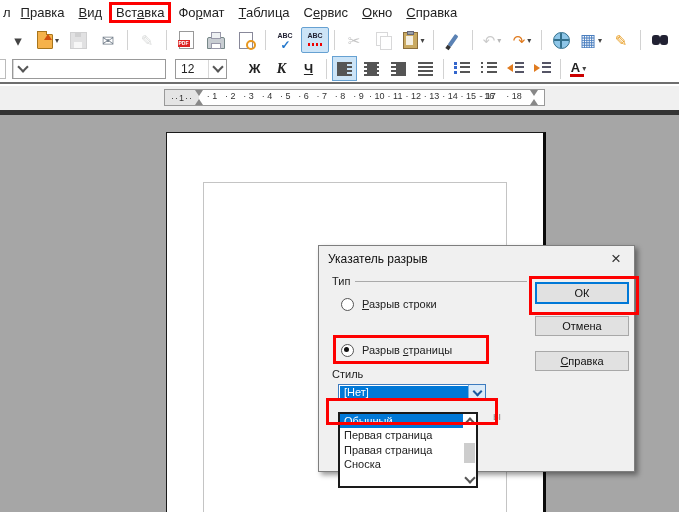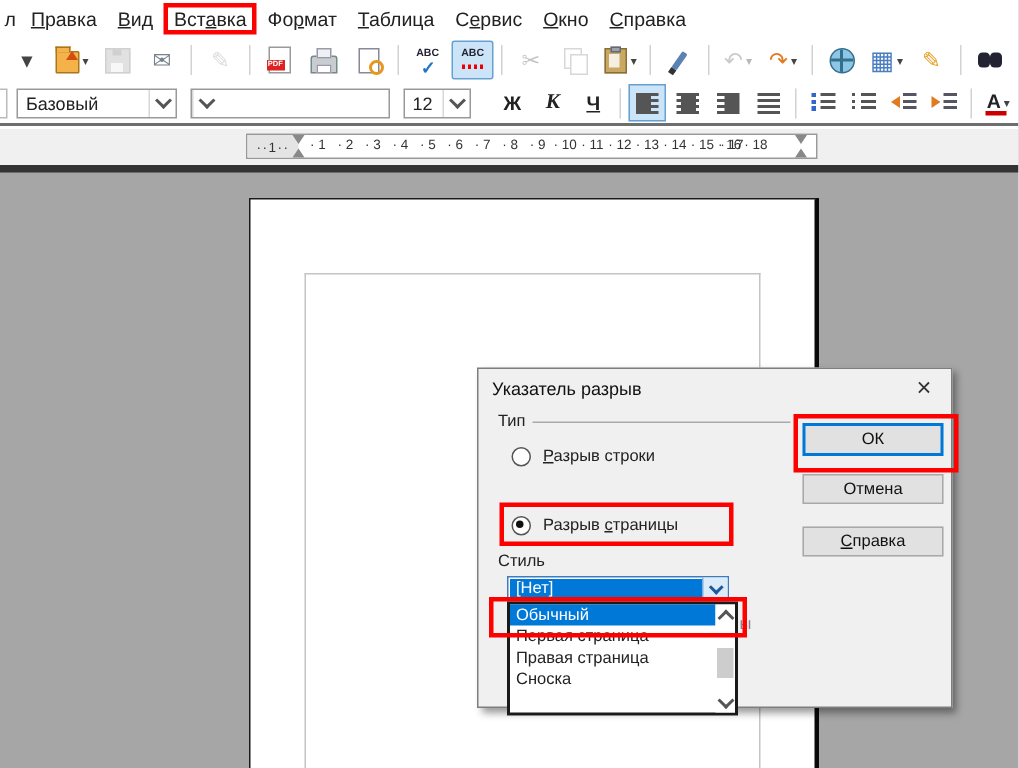--- a/index.html
+++ b/index.html
@@ -124,21 +124,21 @@
   .group-line{position:absolute;left:36px;top:35px;width:172px;height:1px;background:#aaa}
   .radio-row{position:absolute;left:22px;display:flex;align-items:flex-start;height:14px}
   .radio{width:11px;height:11px;border:1px solid #555;border-radius:50%;background:#fff;position:relative;flex:0 0 11px}
   .radio.sel::after{content:"";position:absolute;left:2px;top:2px;width:5px;height:5px;border-radius:50%;background:#111}
   .radio-row span.rlbl{margin-left:8px;white-space:nowrap}
   .style-label{position:absolute;left:13px;top:122px}
   .dcombo{position:absolute;left:19px;top:138px;width:148px;height:17px;background:#fff;border:1px solid #3d7bbf;box-sizing:border-box}
   .dcombo .sel{position:absolute;left:1px;top:1px;bottom:1px;right:17px;background:#0078d7;color:#fff;padding-left:4px;line-height:13px;white-space:nowrap}
   .dcombo .cbtn{position:absolute;right:0;top:0;bottom:0;width:16px;background:#dcebf8;border-left:1px solid #7ab0e0;display:flex;align-items:center;justify-content:center}
   .dcombo .chev{border-color:#1c5a9e;width:5px;height:5px}
-  .dlist{position:absolute;left:19px;top:155px;width:154px;height:76px;background:#fff;border:2px solid #1a1a1a;box-sizing:border-box;z-index:3}
+  .dlist{position:absolute;left:19px;top:166px;width:140px;height:76px;background:#fff;border:2px solid #1a1a1a;box-sizing:border-box;z-index:3}
   .lrow{height:14.4px;line-height:14.4px;padding-left:4px;white-space:nowrap;overflow:hidden;width:calc(100% - 13px);box-sizing:border-box}
   .lrow.sel{background:#0078d7;color:#fff}
   .lscroll{position:absolute;right:0;top:0;bottom:0;width:13px;background:#fff}
   .lscroll .up,.lscroll .dn{position:absolute;left:3px;width:6px;height:6px;border-right:2px solid #555;border-bottom:2px solid #555}
   .lscroll .up{top:5px;transform:rotate(-135deg)}
   .lscroll .dn{bottom:4px;transform:rotate(45deg)}
   .lscroll .thumb{position:absolute;left:1px;right:1px;top:29px;height:20px;background:#cdcdcd}
   .dbtn{position:absolute;left:216px;width:94px;height:20px;background:#e1e1e1;border:1px solid #a8a8a8;
     font-size:11px;font-family:inherit;color:#111;text-align:center;padding:0}
   .dbtn.def{border:2px solid #0078d7;height:22px}
@@ -236,26 +236,20 @@
       </span>
       <span class="vsep" data-name="separator"></span>
       <span class="tbtn" data-name="find-replace-button">
         <span class="ic" data-name="find-replace-icon"></span>
       </span>
       <span class="tbtn" data-name="navigator-button"></span>
     </div>
 
   <div class="fmtbar" data-name="formatting-toolbar">
     <span class="sliver" data-name="clipped-icon"></span>
-    <div class="combo" style="width:124px" data-name="paragraph-style-combo">
-      <span class="cval" data-name="paragraph-style-value">Базовый</span>
-      <span class="cbtn" data-name="paragraph-style-dropdown">
-          <span class="chev" data-name="chevron-down-icon"></span>
-        </span>
-    </div>
     <div class="combo" style="width:154px" data-name="font-name-combo">
       <span class="cbtn" data-name="font-name-dropdown">
           <span class="chev" data-name="chevron-down-icon"></span>
         </span>
     </div>
     <div class="combo" style="width:52px;margin-right:14px" data-name="font-size-combo">
       <span class="cval" data-name="font-size-value">12</span>
       <span class="cbtn" data-name="font-size-dropdown">
           <span class="chev" data-name="chevron-down-icon"></span>
         </span>
@@ -318,21 +312,21 @@
         <span class="ruler-num" data-name="ruler-number" style="left: 166.1px;">8</span>
         <span class="ruler-num" data-name="ruler-number" style="left: 184.4px;">9</span>
         <span class="ruler-num" data-name="ruler-number" style="left: 202.7px;">10</span>
         <span class="ruler-num" data-name="ruler-number" style="left: 221px;">11</span>
         <span class="ruler-num" data-name="ruler-number" style="left: 239.3px;">12</span>
         <span class="ruler-num" data-name="ruler-number" style="left: 257.6px;">13</span>
         <span class="ruler-num" data-name="ruler-number" style="left: 275.9px;">14</span>
         <span class="ruler-num" data-name="ruler-number" style="left: 294.2px;">15</span>
         <span class="ruler-num" data-name="ruler-number" style="left: 312.5px;">16</span>
         <span class="ruler-num" data-name="ruler-number" style="left: 314px;">17</span>
-        <span class="ruler-num" data-name="ruler-number" style="left: 330px;">18</span>
+        <span class="ruler-num" data-name="ruler-number" style="left: 340px;">18</span>
         <span class="hg" data-name="right-indent-marker" style="left: 365px; top: 0px;"></span>
       </div>
   </div>
 
   <div class="docarea" data-name="document-area">
     <div class="page" data-name="document-page">
       <div class="text-border" data-name="text-boundary"></div>
     </div>
   </div>
 

